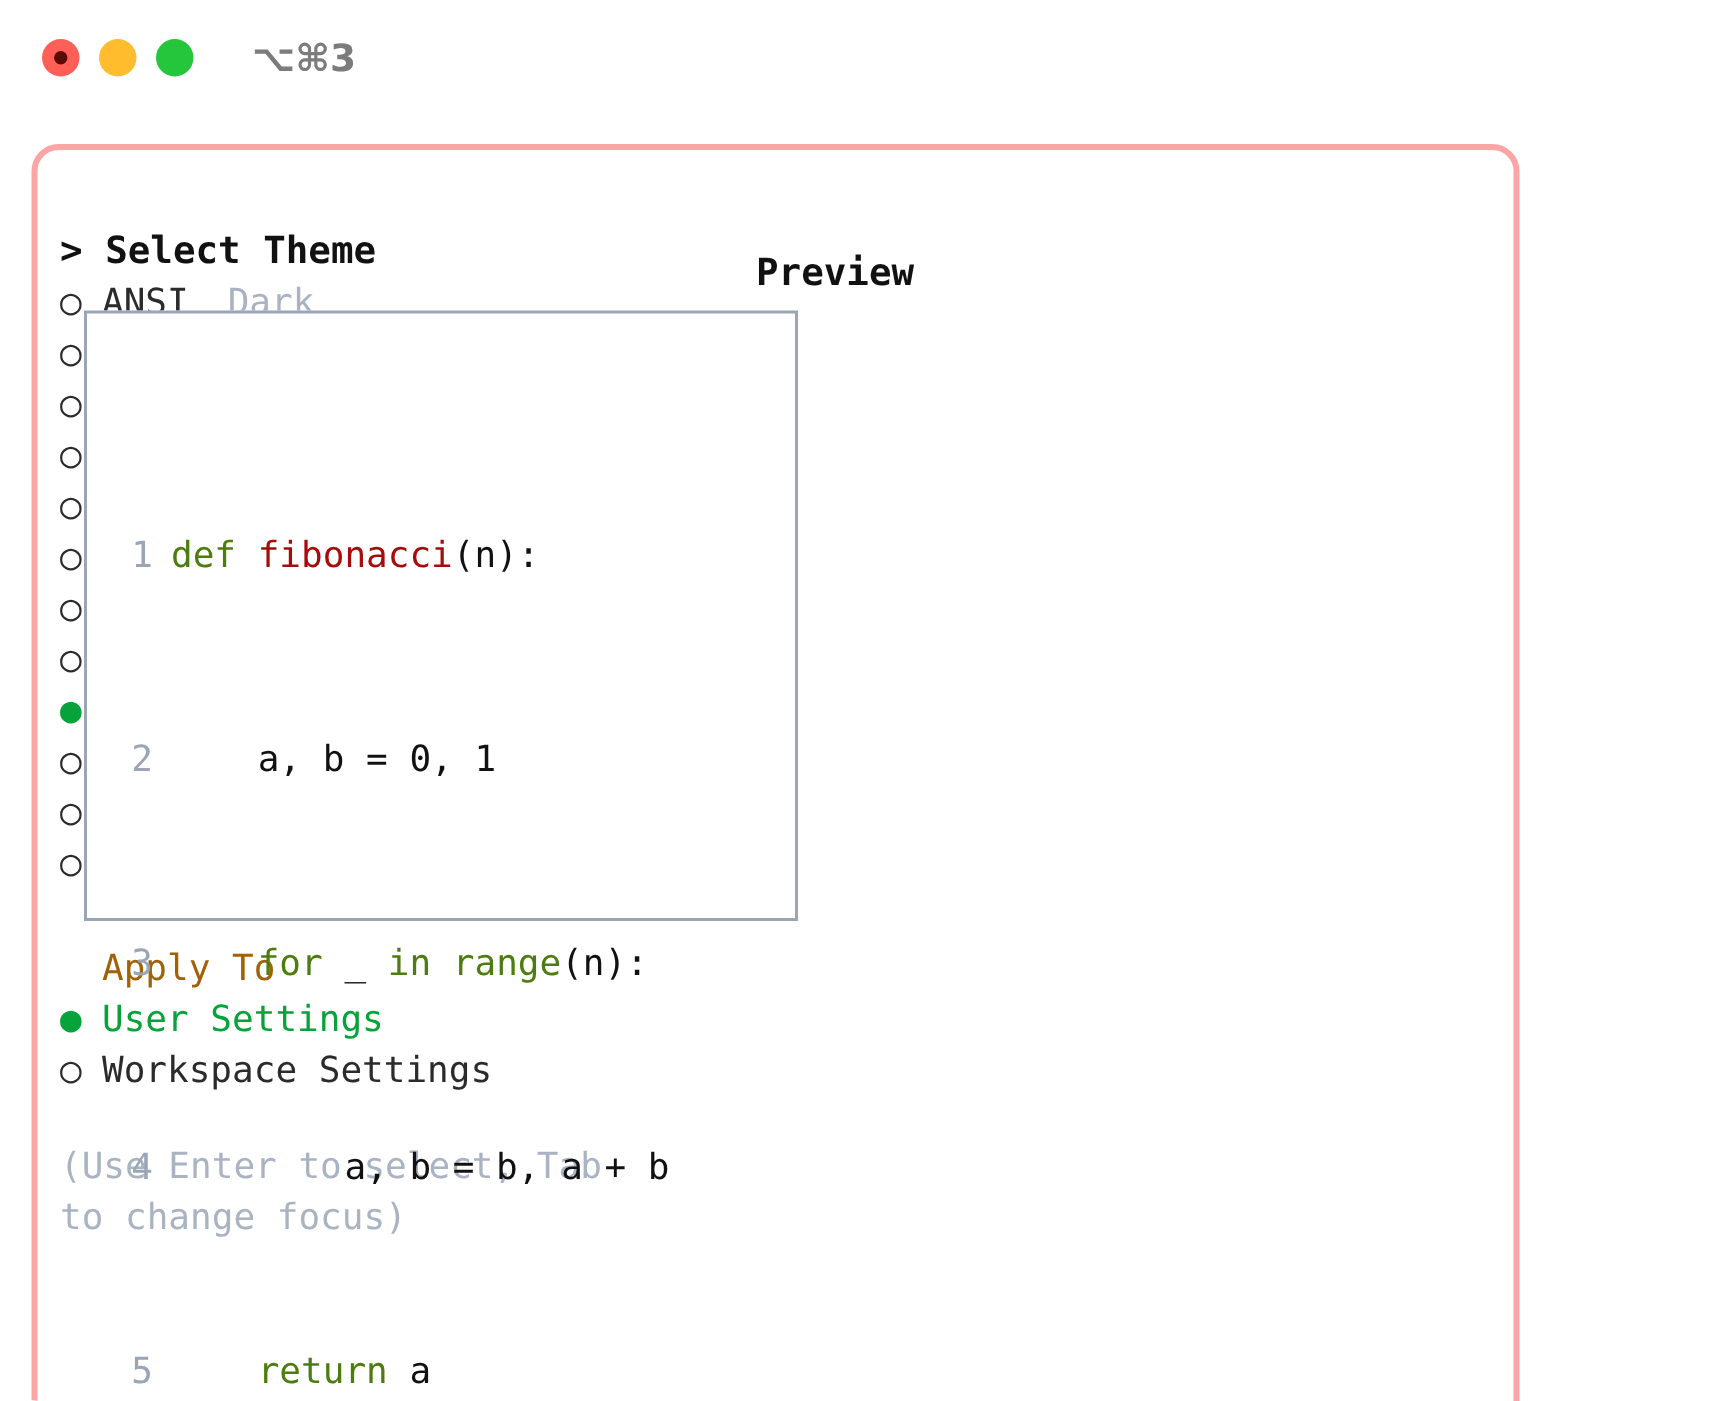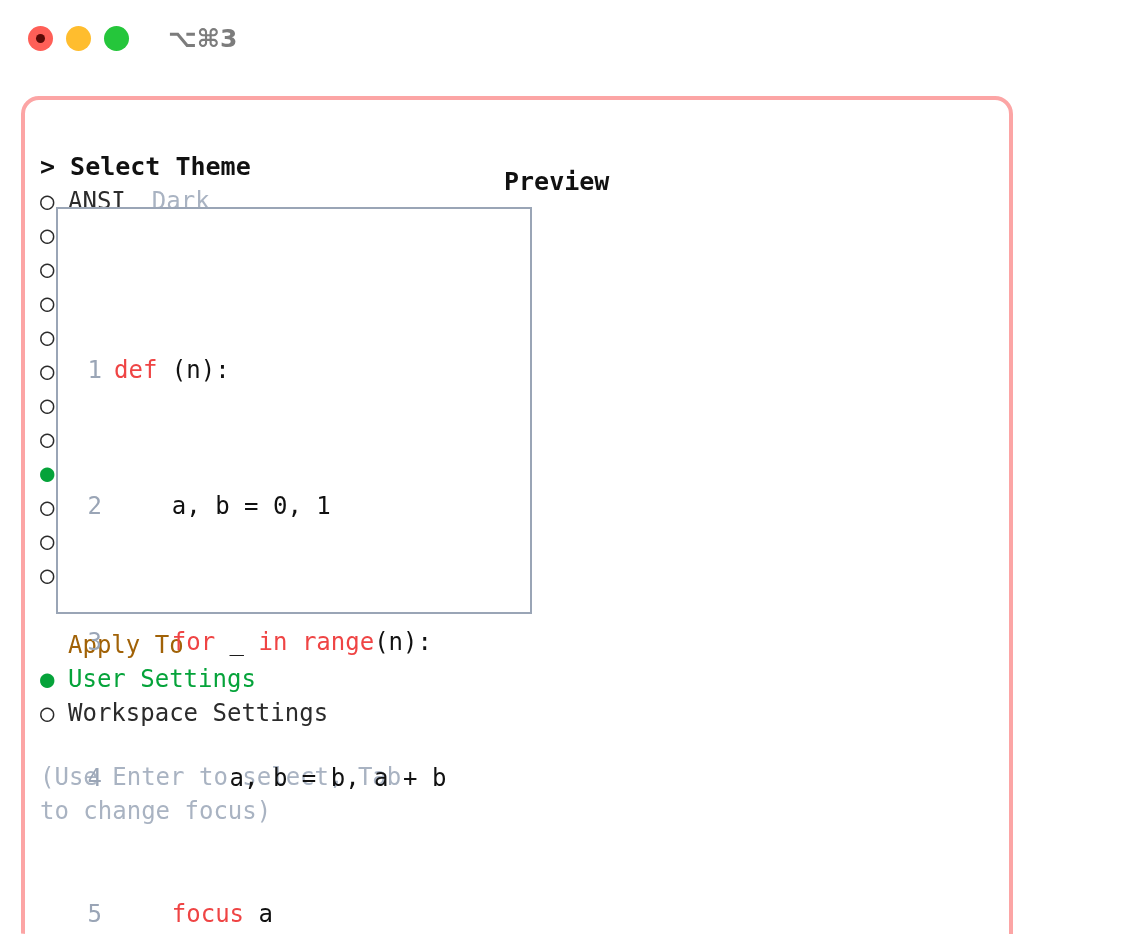--- a/index.html
+++ b/index.html
@@ -179,21 +179,21 @@
   .code-line { display: flex; white-space: pre; }
   .lineno {
     display: inline-block;
     width: 26px;
     flex: 0 0 26px;
     text-align: right;
     color: #9aa5b6;
     margin-right: 12px;
   }
 
-  .tok-kw   { color: #ef4444; }
+  .tok-kw   { color: #4d7c0f; }
   .tok-fn   { color: #a80b0b; }
   .tok-plain{ color: #111111; }
 </style>
 </head>
 <body>
 
 <div class="page">
 
   <div class="titlebar">
     <div class="dots">
@@ -305,20 +305,21 @@
     <div class="right-col">
       <div class="preview-header">Preview</div>
     </div>
 
     <div class="preview-box">
       <div class="code">
 
         <div class="code-line">
           <span class="lineno">1</span>
           <span class="tok-kw">def </span>
+          <span class="tok-fn">fibonacci</span>
           <span class="tok-plain">(n):</span>
         </div>
 
         <div class="code-line">
           <span class="lineno">2</span>
           <span class="tok-plain">    a, b = 0, 1</span>
         </div>
 
         <div class="code-line">
           <span class="lineno">3</span>
@@ -332,21 +333,21 @@
         </div>
 
         <div class="code-line">
           <span class="lineno">4</span>
           <span class="tok-plain">        a, b = b, a + b</span>
         </div>
 
         <div class="code-line">
           <span class="lineno">5</span>
           <span class="tok-plain">    </span>
-          <span class="tok-kw">focus</span>
+          <span class="tok-kw">return</span>
           <span class="tok-plain"> a</span>
         </div>
 
         
 
         
 
         
 
         

